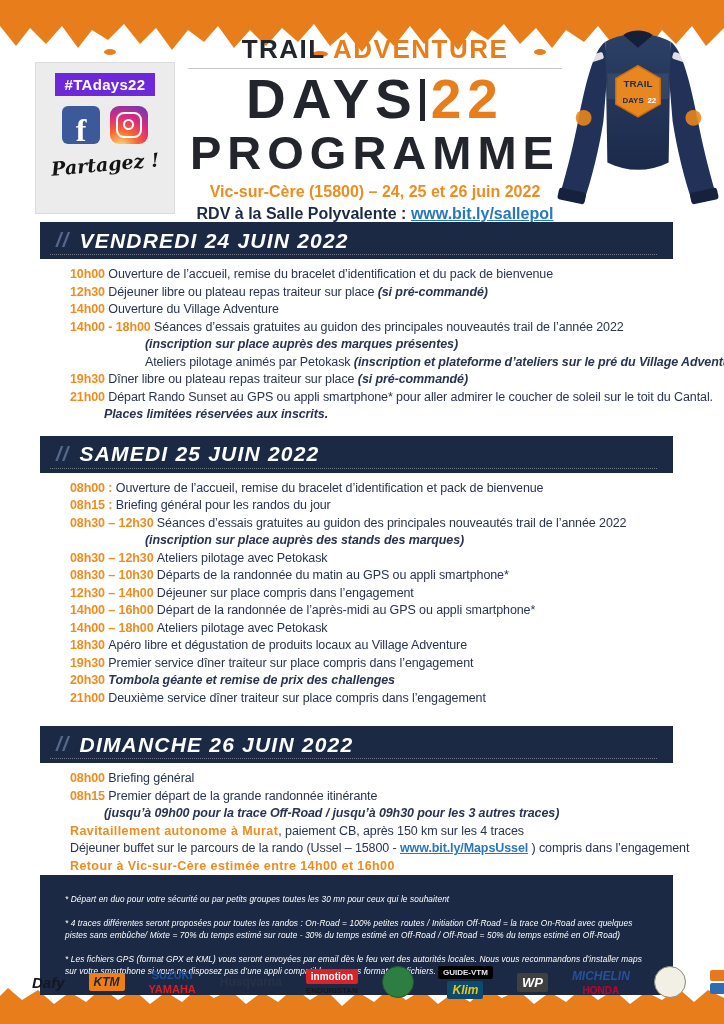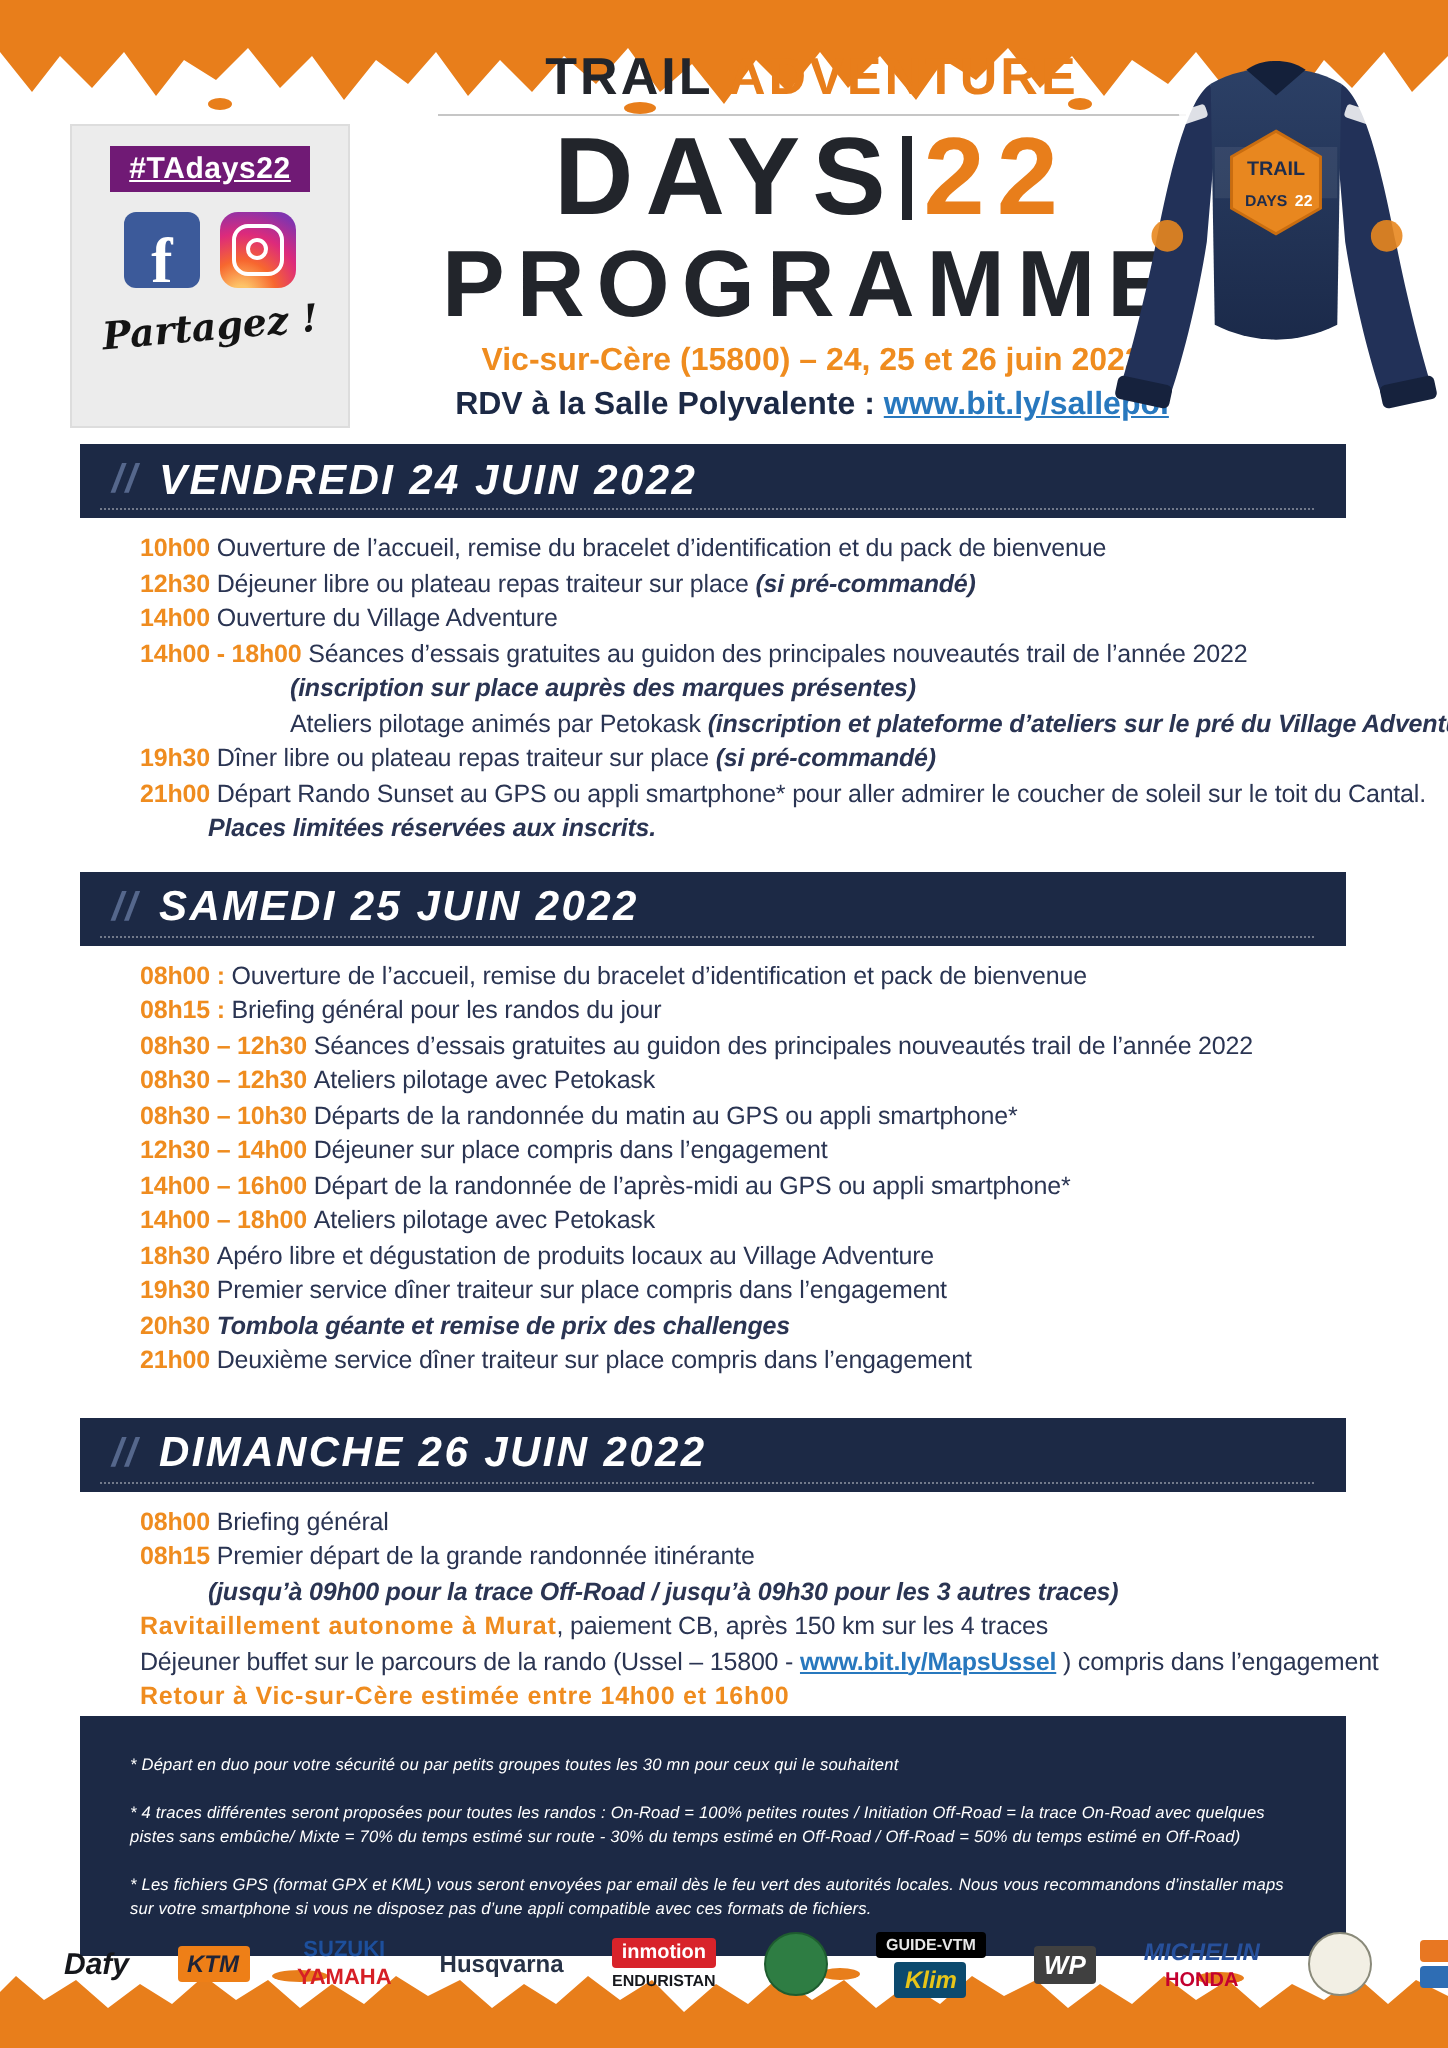--- a/index.html
+++ b/index.html
@@ -5,32 +5,32 @@
   html,body{margin:0;padding:0;background:#fff;}
   .page{position:relative;width:724px;height:1024px;background:#fff;overflow:hidden;
         font-family:"Liberation Sans",sans-serif;color:#2a3452;}
   svg{display:block;}
   .torn-top{position:absolute;top:0;left:0;z-index:1;}
   .torn-bottom{position:absolute;bottom:0;left:0;z-index:1;}
 
   
   .social-box{position:absolute;left:35px;top:62px;width:140px;height:152px;background:#ececec;
               border:1px solid #ddd;z-index:2;display:flex;flex-direction:column;align-items:center;padding-top:10px;box-sizing:border-box;}
-  .hashtag{background:#701a75;color:#fff;font-weight:bold;font-size:15px;padding:3px 10px;letter-spacing:.3px;text-decoration:underline;}
+  .hashtag{background:#6d28d9;color:#fff;font-weight:bold;font-size:15px;padding:3px 10px;letter-spacing:.3px;}
   .icons-row{display:flex;gap:10px;margin-top:10px;}
   .fb-icon{width:38px;height:38px;border-radius:6px;background:#3c5a9a;color:#fff;display:flex;align-items:flex-end;justify-content:center;
            font-family:"Liberation Serif",serif;font-weight:bold;font-size:32px;line-height:.85;overflow:hidden;}
   .ig-icon{width:38px;height:38px;border-radius:9px;position:relative;
            background:radial-gradient(circle at 28% 110%,#fdc468 10%,#f7672f 35%,#dd2a7b 62%,#8134af 90%);}
   .ig-icon::before{content:"";position:absolute;inset:6px;border:2.5px solid #fff;border-radius:8px;}
   .ig-icon::after{content:"";position:absolute;left:13px;top:13px;width:7px;height:7px;border:2.5px solid #fff;border-radius:50%;}
   .share{margin-top:9px;font-family:"DejaVu Serif",serif;font-style:italic;font-weight:bold;
          font-size:19px;color:#141414;transform:rotate(-5deg);}
 
-  .header-center{position:absolute;left:182px;top:23px;width:386px;text-align:center;z-index:2;margin-left:31px;}
+  .header-center{position:absolute;left:182px;top:34px;width:386px;text-align:center;z-index:2;}
   .title-top{font-size:26px;font-weight:800;letter-spacing:1.5px;color:#22252b;white-space:nowrap;}
   .title-top .orange{color:#e87e1b;}
   .title-rule{height:1px;background:#c6c6c6;margin:3px 6px 0 6px;}
   .title-days{font-size:55px;font-weight:800;letter-spacing:6px;line-height:1;margin-top:3px;color:#22252b;white-space:nowrap;}
   .title-days .orange{color:#e87e1b;}
   .days-bar{display:inline-block;width:5px;height:42px;background:#22252b;margin:0 6px -3px 2px;}
   .title-prog{font-size:47px;font-weight:800;letter-spacing:6px;line-height:1;margin-top:2px;color:#22252b;white-space:nowrap;}
   .loc-line{margin-top:7px;font-size:16px;font-weight:bold;color:#ef8c1f;white-space:nowrap;}
   .rdv-line{margin-top:4px;font-size:16px;font-weight:bold;color:#1c2945;white-space:nowrap;margin-left:-20px;margin-right:-20px;}
   .rdv-line .lnk{color:#2878be;text-decoration:underline;cursor:pointer;}
@@ -153,20 +153,21 @@
       <section class="s1">
         <div class="banner">
           <span class="slashes">//</span>
           <span class="banner-title">SAMEDI 25 JUIN 2022</span>
           <span class="bline"></span>
         </div>
         <div class="list">
           <div class="row ind0"><span class="time">08h00 : </span><span>Ouverture de l’accueil, remise du bracelet d’identification et pack de bienvenue</span></div>
           <div class="row ind0"><span class="time">08h15 : </span><span>Briefing général pour les randos du jour</span></div>
           <div class="row ind0"><span class="time">08h30 – 12h30 </span><span>Séances d’essais gratuites au guidon des principales nouveautés trail de l’année 2022</span></div>
+          <div class="row ind2"><span class="em">(inscription sur place auprès des stands des marques)</span></div>
           <div class="row ind0"><span class="time">08h30 – 12h30 </span><span>Ateliers pilotage avec Petokask</span></div>
           <div class="row ind0"><span class="time">08h30 – 10h30 </span><span>Départs de la randonnée du matin au GPS ou appli smartphone*</span></div>
           <div class="row ind0"><span class="time">12h30 – 14h00 </span><span>Déjeuner sur place compris dans l’engagement</span></div>
           <div class="row ind0"><span class="time">14h00 – 16h00 </span><span>Départ de la randonnée de l’après-midi au GPS ou appli smartphone*</span></div>
           <div class="row ind0"><span class="time">14h00 – 18h00 </span><span>Ateliers pilotage avec Petokask</span></div>
           <div class="row ind0"><span class="time">18h30 </span><span>Apéro libre et dégustation de produits locaux au Village Adventure</span></div>
           <div class="row ind0"><span class="time">19h30 </span><span>Premier service dîner traiteur sur place compris dans l’engagement</span></div>
           <div class="row ind0"><span class="time">20h30 </span><span class="em">Tombola géante et remise de prix des challenges</span></div>
           <div class="row ind0"><span class="time">21h00 </span><span>Deuxième service dîner traiteur sur place compris dans l’engagement</span></div>
         </div>

